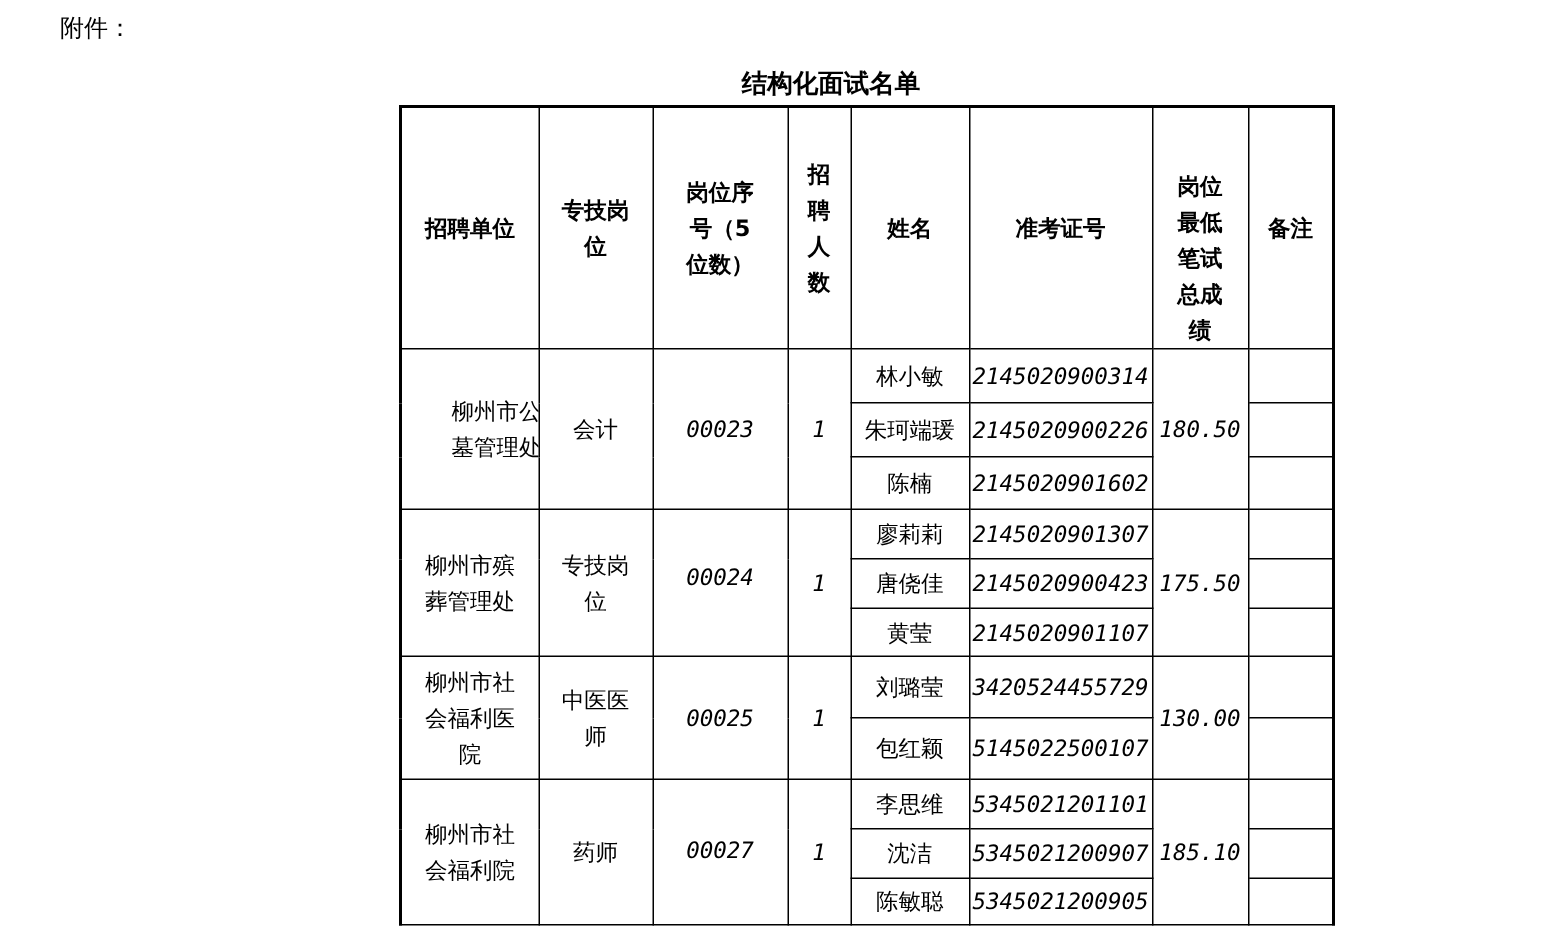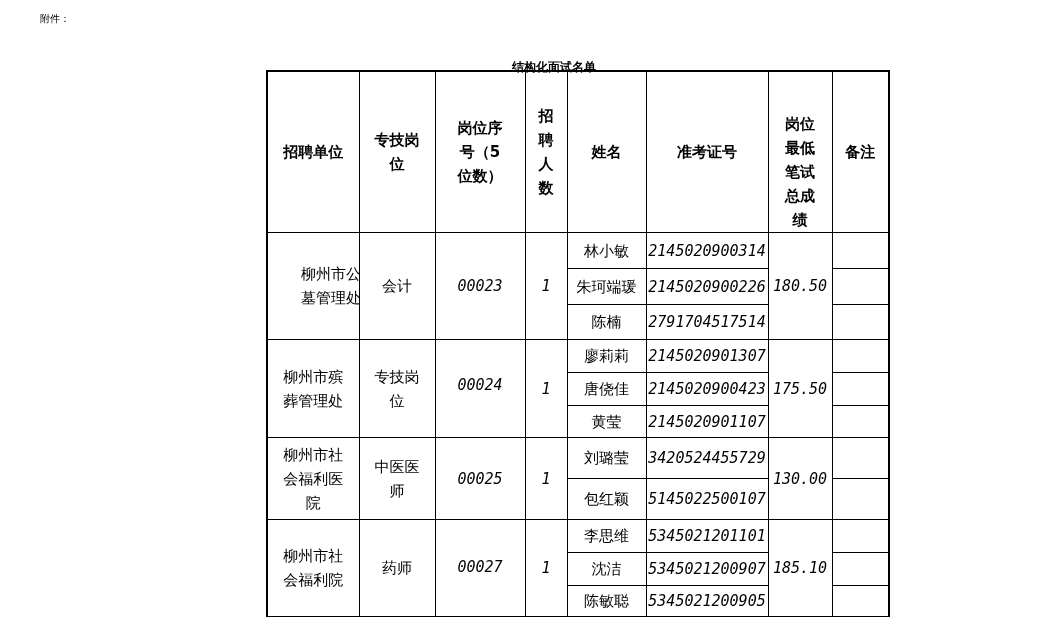--- a/index.html
+++ b/index.html
@@ -4,25 +4,25 @@
 <style>
   html, body { margin: 0; padding: 0; }
   body {
     width: 1038px; height: 617px; position: relative;
     background: #ffffff; color: #000000;
     font-family: "DejaVu Sans", sans-serif;
     overflow: hidden;
   }
   .attachment {
     position: absolute; left: 40px; top: 11px;
-    font-size: 10px; line-height: 16px; white-space: nowrap;
+    font-size: 16px; line-height: 16px; white-space: nowrap;
   }
   .doc-title {
     position: absolute; top: 44px; left: 554px; transform: translateX(-50%);
-    font-size: 12px; font-weight: bold; white-space: nowrap; margin-top: 15px;
+    font-size: 17px; font-weight: bold; white-space: nowrap;
   }
   table.roster {
     position: absolute; left: 266px; top: 70px;
     width: 622px; table-layout: fixed;
     border-collapse: collapse; border: 2px solid #000;
   }
   .roster th, .roster td {
     border: 1px solid #000; padding: 0;
     text-align: center; vertical-align: middle;
     font-size: 15px; line-height: 24px; font-weight: normal;
@@ -98,21 +98,21 @@
         <td rowspan="3" class="num">180.50</td>
         <td></td>
       </tr>
       <tr style="height: 36px;">
         <td class="nowrap">朱珂端瑗</td>
         <td class="num">2145020900226</td>
         <td></td>
       </tr>
       <tr style="height: 35px;">
         <td class="nowrap">陈楠</td>
-        <td class="num">2791704517514</td>
+        <td class="num">2145020901602</td>
         <td></td>
       </tr>
       <tr style="height: 33px;">
         <td rowspan="3">
           <div class="iw" style="width: 62px;">柳州市殡葬管理处</div>
         </td>
         <td rowspan="3">
           <div class="iw" style="width: 47px;">专技岗位</div>
         </td>
         <td rowspan="3" class="num vbottom" style="padding-bottom: 8px;">00024</td>

